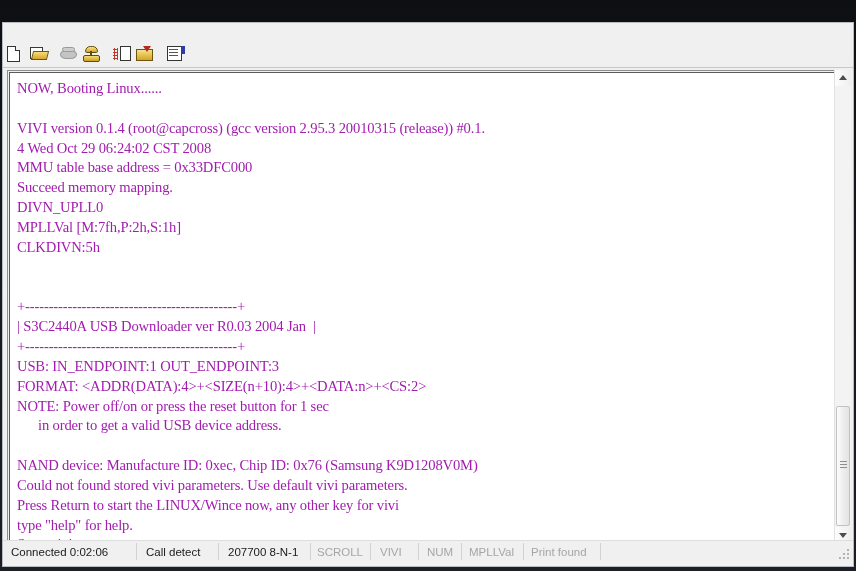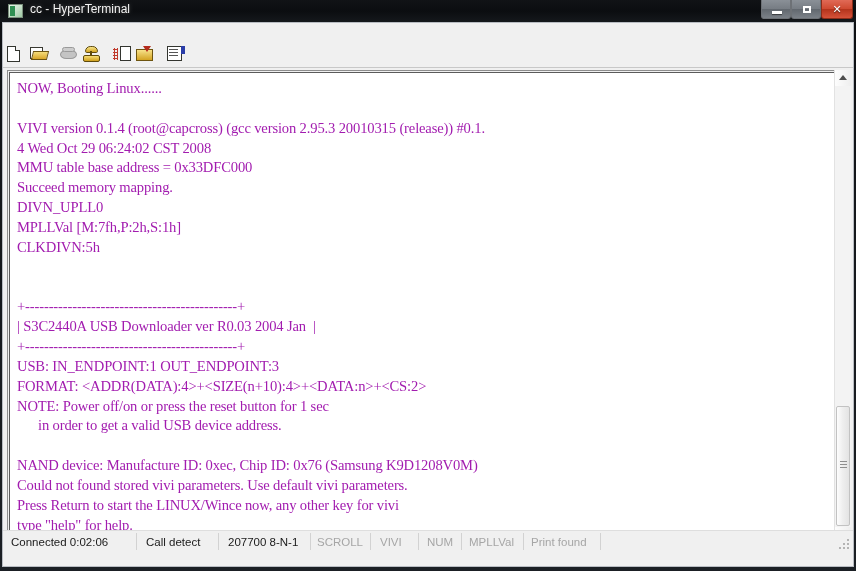--- a/index.html
+++ b/index.html
@@ -388,21 +388,21 @@
     width: 16px;
     height: 441px;
     background: #fafafa;
     z-index: -1;
   }
 
   
   #statusbar {
     position: absolute;
     left: 0;
-    bottom: 14px;
+    bottom: 4px;
     width: 100%;
     height: 22px;
     background: #f0f0f0;
     border-top: 1px solid #dedede;
     box-sizing: border-box;
   }
   .sb-cell {
     position: absolute;
     top: 3px;
     font-size: 11.5px;
@@ -427,34 +427,20 @@
     position: absolute;
     width: 2px; height: 2px;
     background: #b3b3b3;
   }
 </style>
 </head>
 <body>
 
 <div id="window">
 
-  <div id="titlebar">
-    <div id="title-icon"></div>
-    <div id="title-text">cc - HyperTerminal</div>
-
-    <div class="winbtn" id="btn-min">
-      <span class="glyph"></span>
-    </div>
-    <div class="winbtn" id="btn-max">
-      <span class="glyph"></span>
-    </div>
-    <div class="winbtn" id="btn-close">
-      <span class="glyph">✕</span>
-    </div>
-  </div>
 
   <div id="client">
 
 
     <div id="toolbar">
       <div class="tb-icon" style="left:4px">
         <div class="ico-page"></div>
       </div>
       <div class="tb-icon" style="left:27px">
         <div class="ico-folder-open">

